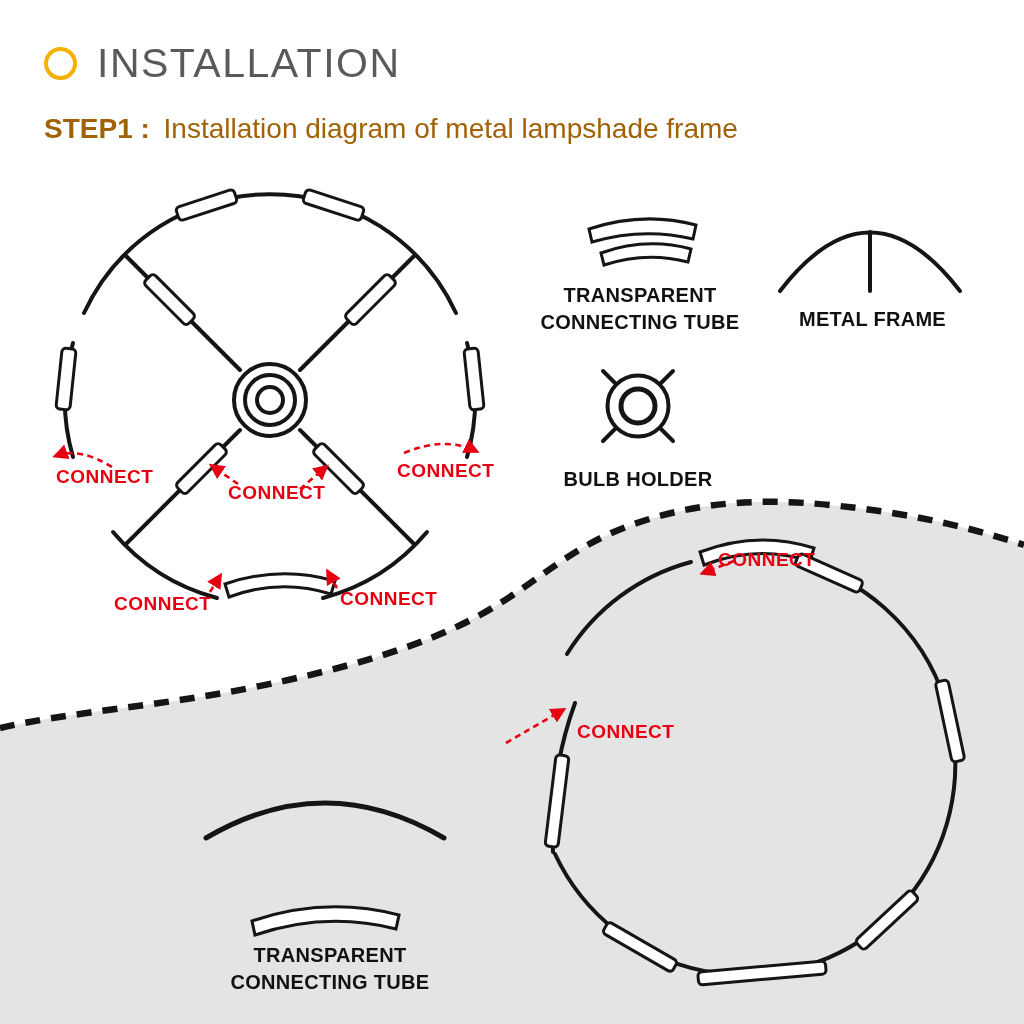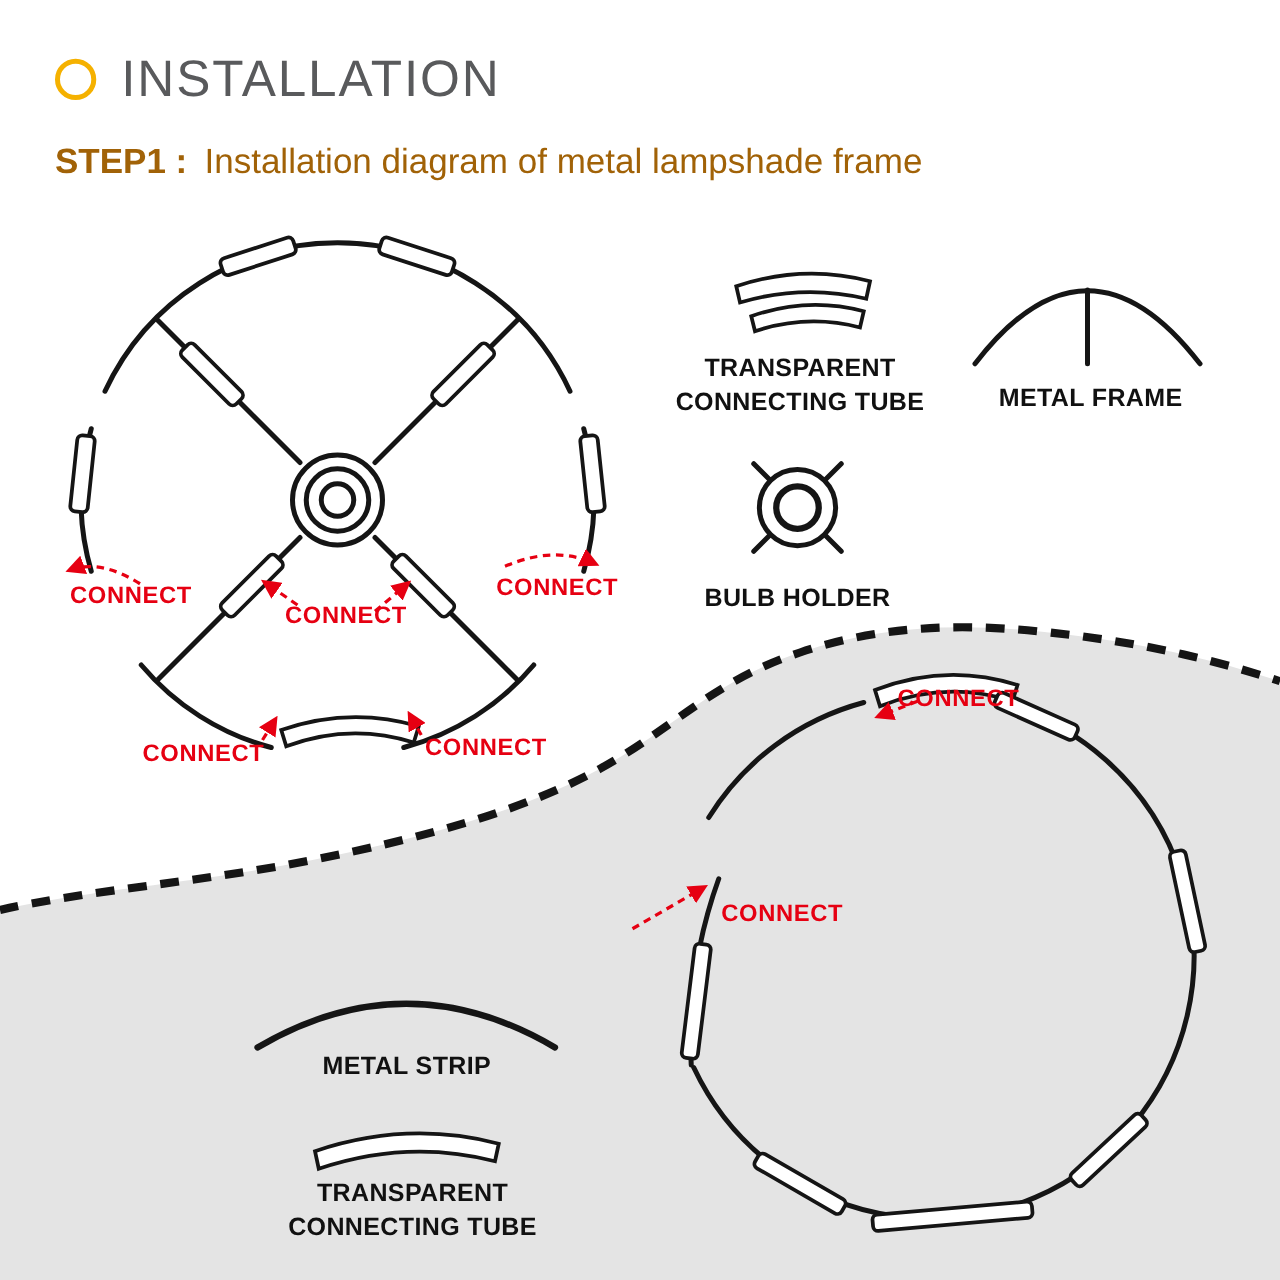--- a/index.html
+++ b/index.html
@@ -153,19 +153,18 @@
 
   <div class="connect" style="left:56px;top:466px;">CONNECT</div>
   <div class="connect" style="left:228px;top:482px;">CONNECT</div>
   <div class="connect" style="left:397px;top:460px;">CONNECT</div>
   <div class="connect" style="left:114px;top:593px;">CONNECT</div>
   <div class="connect" style="left:340px;top:588px;">CONNECT</div>
 
   <div class="connect" style="left:718px;top:549px;">CONNECT</div>
   <div class="connect" style="left:577px;top:721px;">CONNECT</div>
 
-  <div class="lbl" style="left:228px;top:840px;width:195px;">METAL STRIP</div>
   <div class="lbl" style="left:230px;top:942px;width:200px;">
     <span>TRANSPARENT</span>
     <span>CONNECTING TUBE</span>
   </div>
 
 </div>
 
 </body></html>

